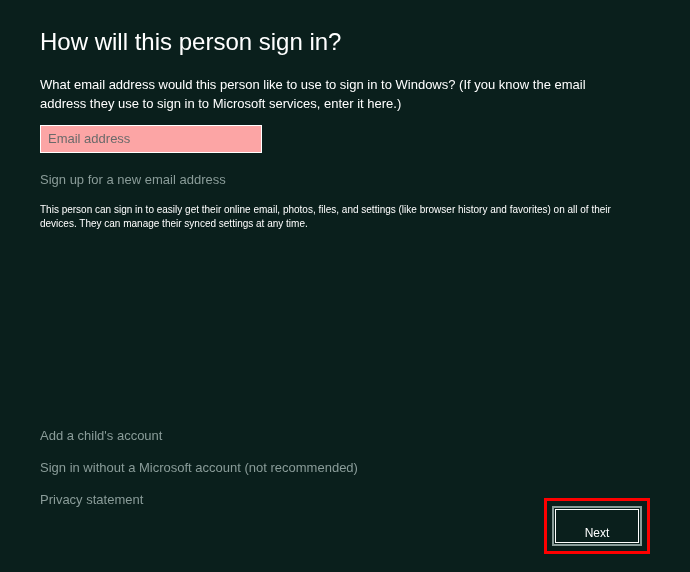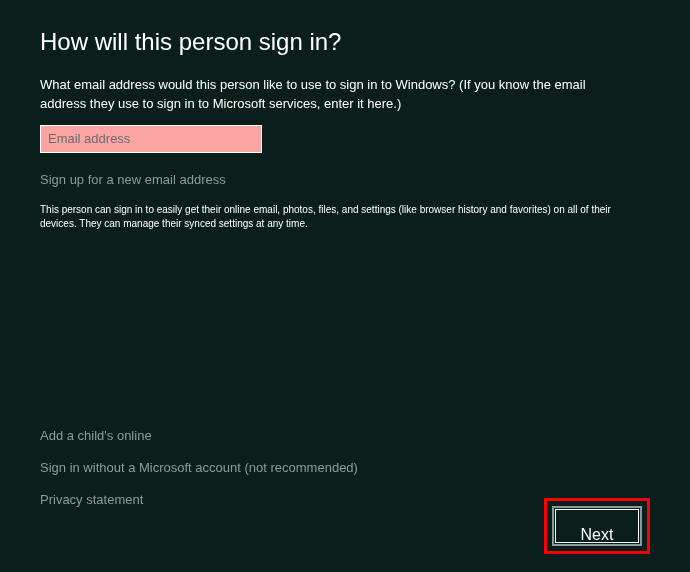--- a/index.html
+++ b/index.html
@@ -81,21 +81,21 @@
       display: flex;
       gap: 12px;
       align-items: center;
     }
     .btn {
       min-width: 90px;
       height: 30px;
       background: transparent;
       border: 2px solid #ffffff;
       color: #ffffff;
-      font-size: 16px;
+      font-size: 12px;
       font-family: "Segoe UI", Arial, sans-serif;
       cursor: pointer;
       padding: 18px 16px;
     }
     .btn-next-wrap {
       border: 3px solid #ff0000;
       padding: 5px;
       display: inline-flex;
     }
     .btn-next {
@@ -111,21 +111,21 @@
   <h1 class="title">How will this person sign in?</h1>
   <p class="description">What email address would this person like to use to sign in to Windows? (If you know the email address they use to sign in to Microsoft services, enter it here.)</p>
 
   <input type="text" class="email-input" autofocus="" placeholder="Email address" style="">
 
   <a class="dim-link signup-link">Sign up for a new email address</a>
 
   <p class="info-text">This person can sign in to easily get their online email, photos, files, and settings (like browser history and favorites) on all of their devices. They can manage their synced settings at any time.</p>
 
   <div class="bottom-links">
-    <a class="dim-link">Add a child's online</a>
+    <a class="dim-link">Add a child's account</a>
     <a class="dim-link">Sign in without a Microsoft account (not recommended)</a>
     <a class="dim-link">Privacy statement</a>
   </div>
 
   <div class="button-row">
     <span class="btn-next-wrap">
       <button class="btn btn-next">Next</button>
     </span>
   </div>
 </div>

